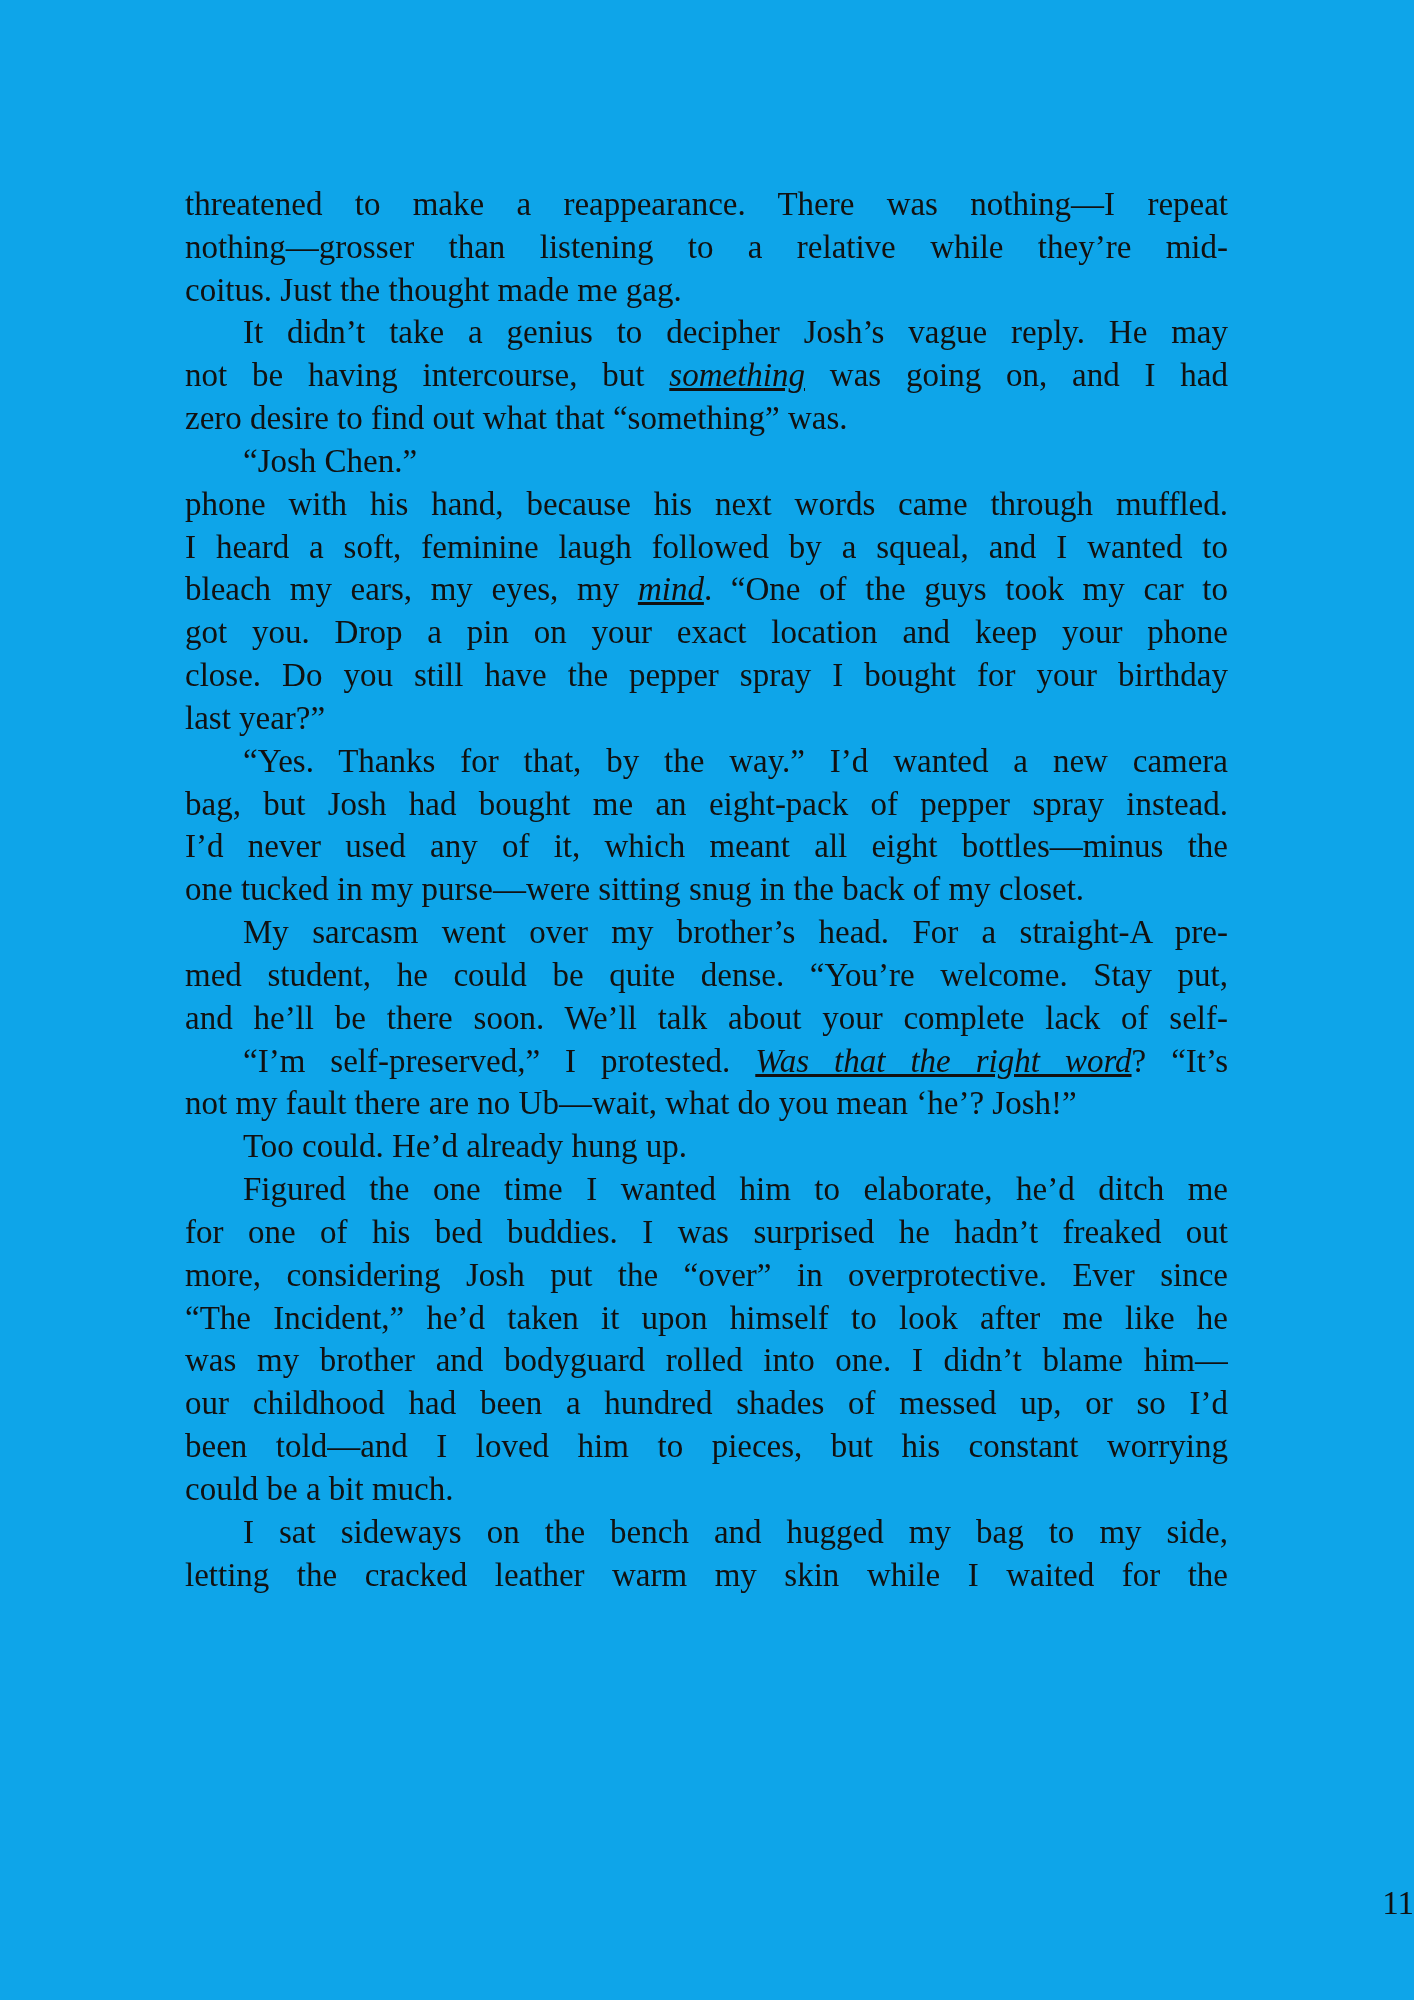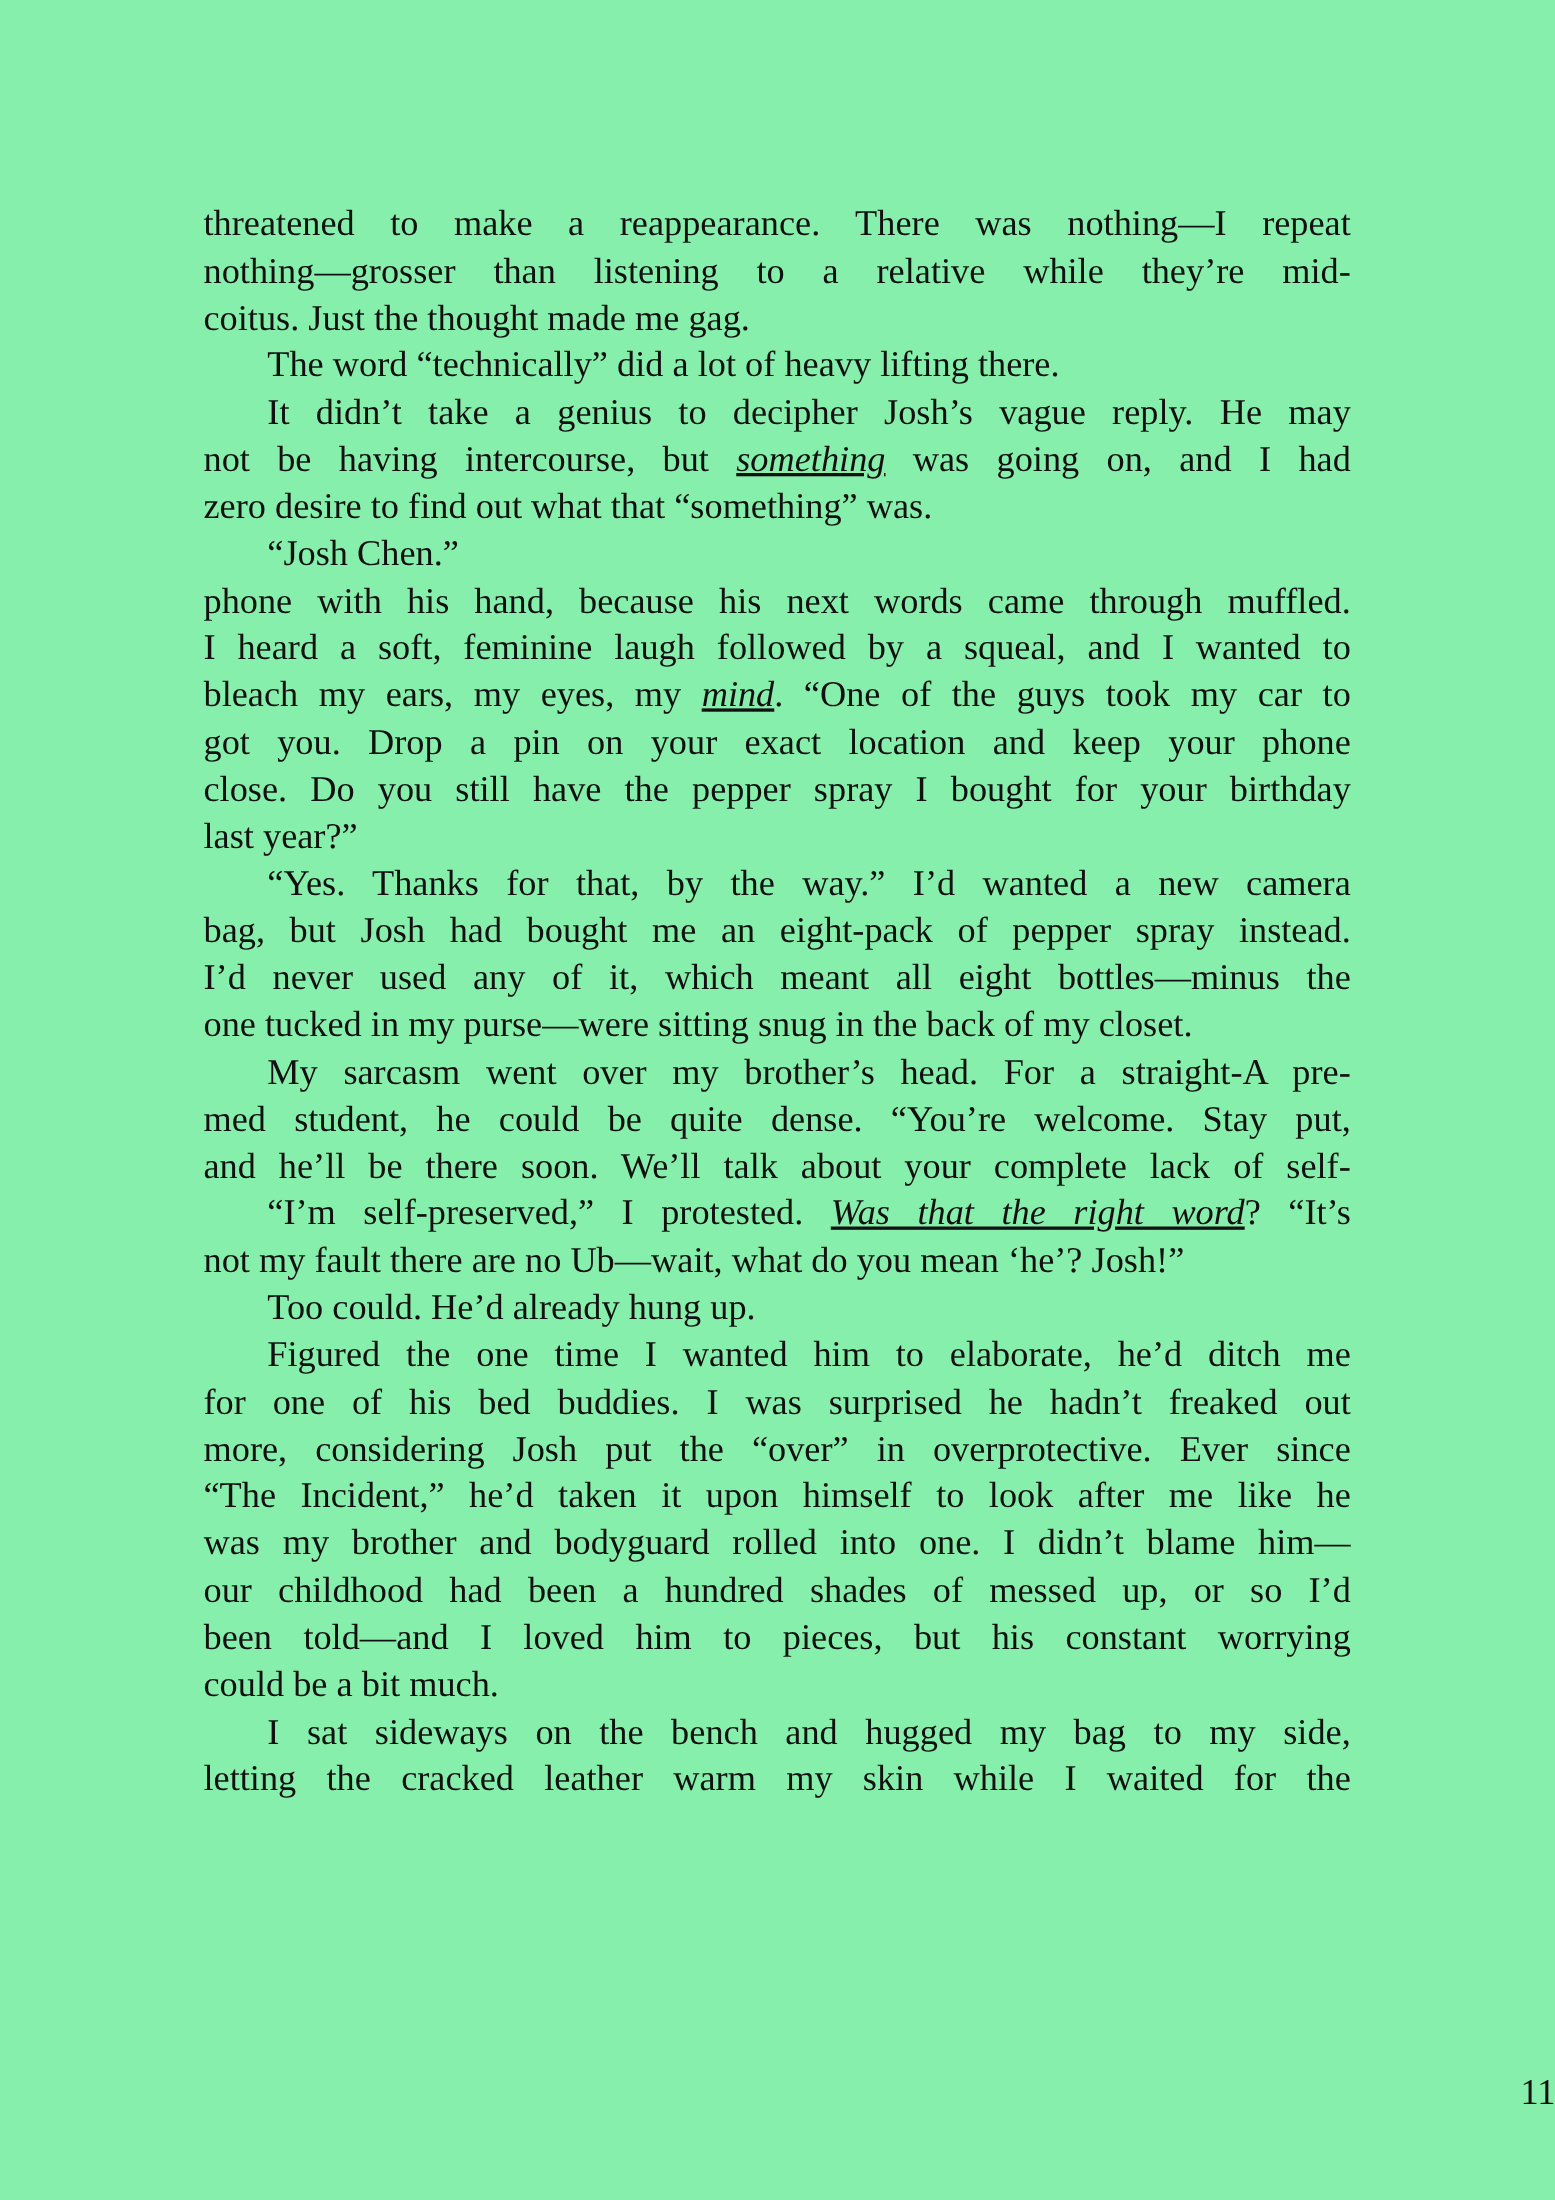--- a/index.html
+++ b/index.html
@@ -11,21 +11,21 @@
       width: 1414px;
       height: 2000px;
       position: relative;
       overflow: hidden;
     }
     .page {
       position: absolute;
       left: 0; top: 0;
       width: 1414px;
       height: 2000px;
-      background: #86efac;
+      background: #0ea5e9;
     }
     .text-block {
       position: absolute;
       left: 185px;
       top: 183px;
       width: 1043px;
       font-family: "Liberation Serif", "DejaVu Serif", serif;
       font-size: 33px;
       color: #111111;
     }
@@ -65,21 +65,20 @@
     }
   </style>
 </head>
 <body>
 
 <div class="page">
   <div class="text-block" id="text-block">
       <div class="line justify"><span>threatened to make a reappearance. There was nothing—I repeat</span></div>
       <div class="line justify"><span>nothing—grosser than listening to a relative while they’re mid-</span></div>
       <div class="line"><span>coitus. Just the thought made me gag.</span></div>
-      <div class="line indent"><span>The word “technically” did a lot of heavy lifting there.</span></div>
       <div class="line indent justify"><span>It didn’t take a genius to decipher Josh’s vague reply. He may</span></div>
       <div class="line justify"><span>not be having intercourse, but </span><span class="seg-italic">something</span><span> was going on, and I had</span></div>
       <div class="line"><span>zero desire to find out what that “something” was.</span></div>
       <div class="line indent"><span>“Josh Chen.”</span></div>
       <div class="line justify"><span>phone with his hand, because his next words came through muffled.</span></div>
       <div class="line justify"><span>I heard a soft, feminine laugh followed by a squeal, and I wanted to</span></div>
       <div class="line justify"><span>bleach my ears, my eyes, my </span><span class="seg-italic">mind</span><span>. “One of the guys took my car to</span></div>
       <div class="line justify"><span>got you. Drop a pin on your exact location and keep your phone</span></div>
       <div class="line justify"><span>close. Do you still have the pepper spray I bought for your birthday</span></div>
       <div class="line"><span>last year?”</span></div>

